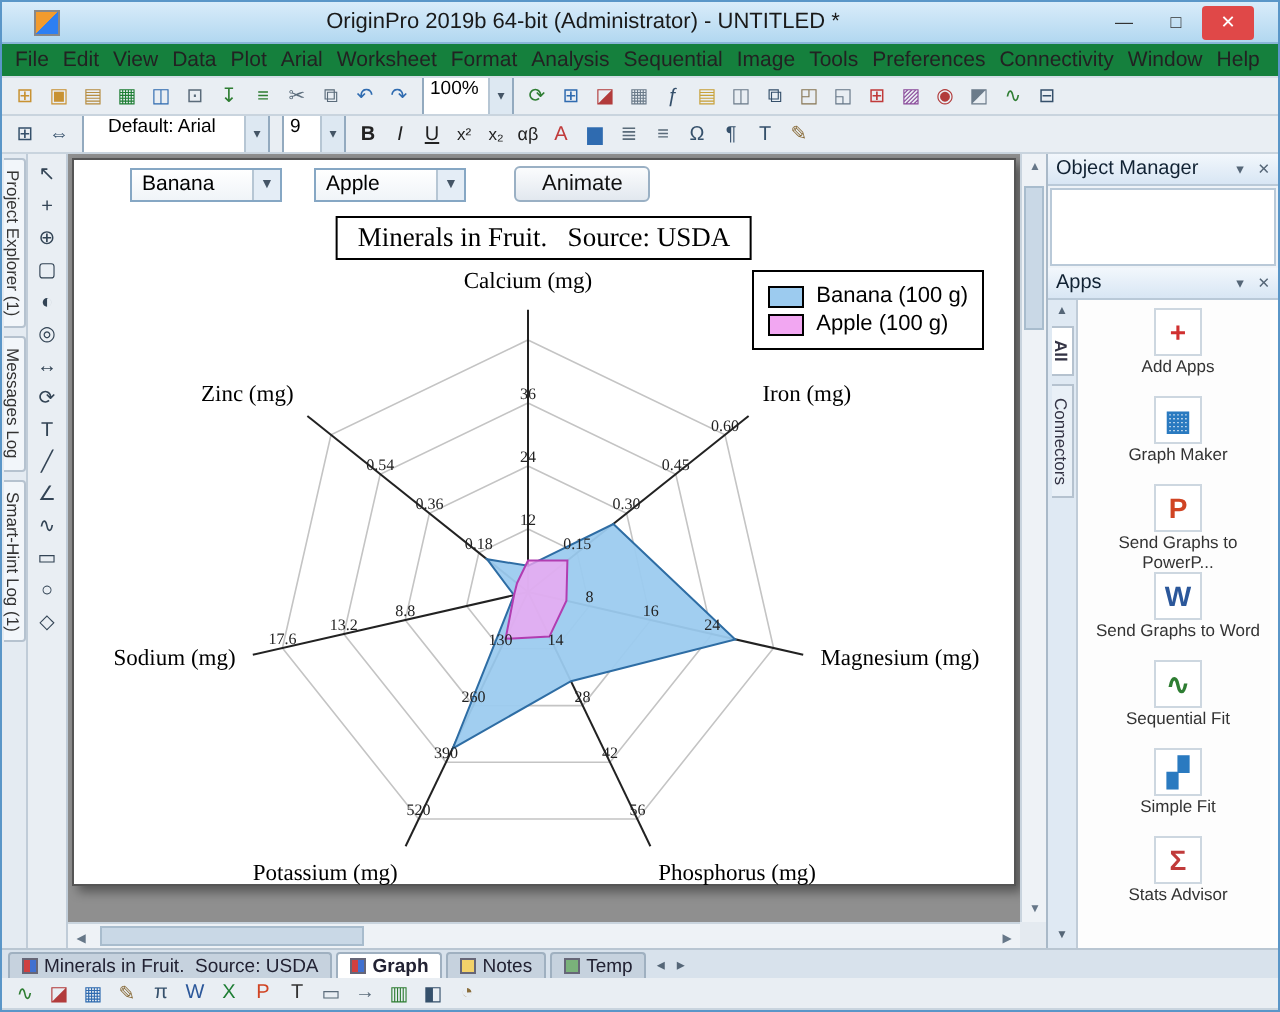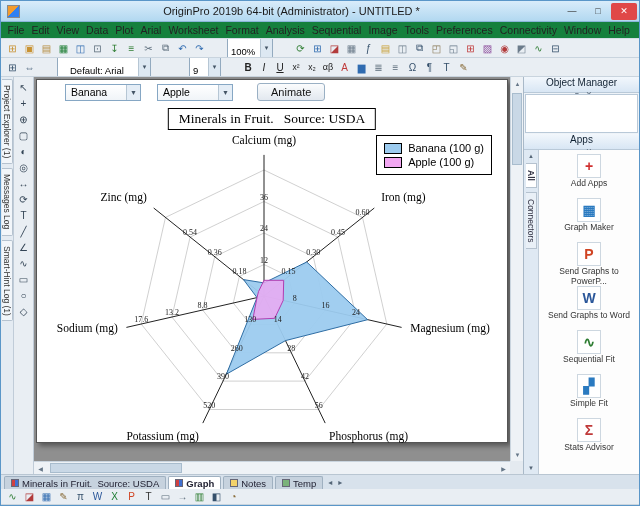--- a/index.html
+++ b/index.html
@@ -1,35 +1,35 @@
 <!DOCTYPE html>
 <html><head>
 <meta charset="utf-8">
 <style>
   * { box-sizing: border-box; margin: 0; padding: 0; }
   body { font-family: "Liberation Sans", sans-serif; background:#444; }
   #window{ width:640px; height:506px; border:1px solid #5a96c8; background:#e9eef3; display:flex; flex-direction:column; overflow:hidden; }
 
   
-  .titlebar{ height:21px; background:linear-gradient(#d9ecfa,#b2d8f0); display:flex; align-items:center; padding:0 2px; border-bottom:1px solid #8ab6d8; flex:0 0 21px;}
+  .titlebar{ height:21px; background:linear-gradient(#d9ecfa,#b2d8f0); display:flex; align-items:center; padding:0 12px; border-bottom:1px solid #8ab6d8; flex:0 0 21px;}
   .app-icon{ width:13px; height:13px; margin:0 4px; background:linear-gradient(135deg,#f29b2d 50%,#2d7ff2 50%); border:1px solid #888; }
   .win-title{ flex:1; text-align:center; font-size:11px; color:#1a1a1a; white-space:nowrap; overflow:hidden;}
   .win-controls{ display:flex; }
   .wc{ width:26px; height:17px; display:flex; align-items:center; justify-content:center; font-size:9px; color:#333; cursor:default;}
   .wc.close{ background:#e04848; color:#fff; border-radius:2px;}
 
   
   .menubar{ height:17px; background:#15803d; display:flex; align-items:center; padding:0 3px; border-bottom:1px solid #d3dde6; flex:0 0 17px;}
   .menu-item{ font-size:10.5px; color:#222; padding:0 3.5px; white-space:nowrap;}
 
   
   .toolbar{ height:19px; background:#e9eef3; border-bottom:1px solid #c9d4de; display:flex; align-items:center; padding:0 3px; flex:0 0 19px; overflow:hidden;}
   .icon-group{ display:flex; align-items:center; }
   .tbi{ width:17px; height:15px; display:inline-flex; align-items:center; justify-content:center; font-size:10px; border:1px solid transparent; border-radius:2px; cursor:default;}
-  .combo{ height:20px; border:1px solid #93aabf; background:#fff; display:inline-flex; align-items:flex-end; font-size:9.5px; margin:0 19px; padding-left:3px; white-space:nowrap;}
+  .combo{ height:20px; border:1px solid #93aabf; background:#fff; display:inline-flex; align-items:flex-start; font-size:9.5px; margin:0 3px; padding-left:3px; white-space:nowrap;}
   .combo-arrow{ width:12px; height:100%; margin-left:2px; background:#dde8f2; border-left:1px solid #b6c6d4; display:inline-flex; align-items:center; justify-content:center; font-size:7px; color:#456;}
   .zoom-combo{ width:46px; justify-content:space-between;}
   .font-combo{ width:94px; justify-content:space-between;padding-left:12px;}
   .size-combo{ width:32px; justify-content:space-between;}
   .fmt{ width:16px; height:15px; display:inline-flex; align-items:center; justify-content:center; font-size:10px; color:#222; border:1px solid transparent;}
   .fmt-b{font-weight:bold;} .fmt-i{font-style:italic;} .fmt-u{text-decoration:underline;}
   .fmt-sup,.fmt-sub{font-size:8.5px;} .fmt-greek{font-size:9px;}
 
   
   .main{ flex:1 1 auto; display:flex; min-height:0;}
@@ -63,21 +63,21 @@
   
   .vscroll{ position:absolute; right:0; top:0; bottom:13px; width:13px; background:#eef2f6; border-left:1px solid #c9d4de;}
   .hscroll{ position:absolute; left:0; right:13px; bottom:0; height:13px; background:#eef2f6; border-top:1px solid #c9d4de;}
   .sb-arrow{ position:absolute; width:13px; height:13px; display:flex; align-items:center; justify-content:center; font-size:6px; color:#678;}
   .v-thumb{ position:absolute; left:1px; right:1px; top:16px; height:72px; background:#c9d8e6; border:1px solid #a8bccd;}
   .h-thumb{ position:absolute; top:1px; bottom:1px; left:16px; width:132px; background:#c9d8e6; border:1px solid #a8bccd;}
   .sb-corner{ position:absolute; right:0; bottom:0; width:13px; height:13px; background:#e4eaf0;}
 
   
   .right-panel{ width:116px; border-left:1px solid #a9b9c8; background:#eef3f8; display:flex; flex-direction:column;}
-  .panel-header{ height:16px; background:linear-gradient(#f2f7fc,#d8e6f4); border-bottom:1px solid #b9c9d8; display:flex; align-items:center; justify-content:space-between; padding:0 4px; font-size:10px; color:#123;flex-direction:column;}
+  .panel-header{ height:16px; background:linear-gradient(#f2f7fc,#d8e6f4); border-bottom:1px solid #b9c9d8; display:flex; align-items:center; justify-content:space-between; padding:0 4px; font-size:10px; color:#123;}
   .ph-icons span{ font-size:7.5px; color:#567; margin-left:4px;}
   .om-body{ height:39px; background:#fff; border:1px solid #b9c9d8; margin:1px;}
   .apps-body{ flex:1; display:flex; min-height:0;}
   .apps-strip{ width:15px; background:#dfe9f3; border-right:1px solid #c0ccd8; display:flex; flex-direction:column; align-items:center; padding:1px 0;}
   .strip-arrow{ font-size:6px; color:#567; padding:2px 0;}
   .apps-vtab{ writing-mode:vertical-rl; font-size:8.5px; color:#334; padding:6px 0; margin:2px 0; border:1px solid #b5c2cf; border-left:none; background:#e9f0f7;}
   .apps-vtab.active{ background:#ffffff; font-weight:bold;}
   .strip-spacer{flex:1;}
   .apps-list{ flex:1; background:#fdfdfd; overflow:hidden; padding-top:2px;}
   .app-item{ width:100%; height:44px; text-align:center; padding-top:2px;}

